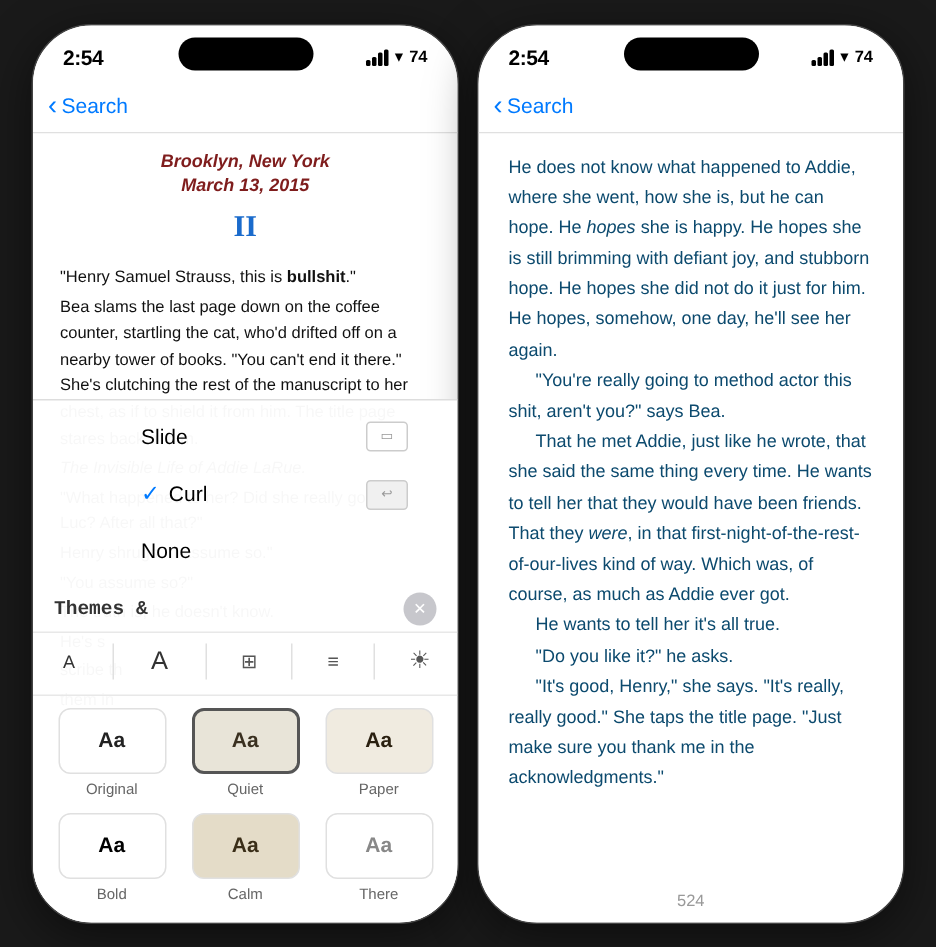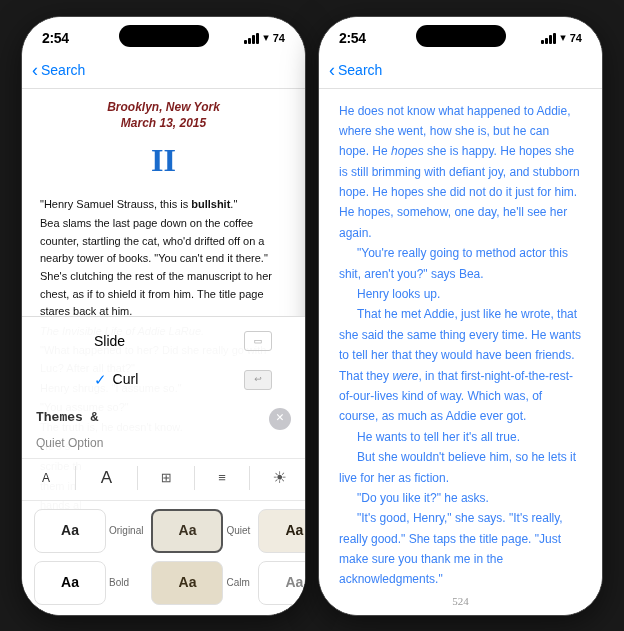--- a/index.html
+++ b/index.html
@@ -112,21 +112,21 @@
 
     .book-header .location {
       font-style: italic;
       font-size: 12px;
       color: #7f1d1d;
       font-weight: 600;
       line-height: 1.4;
     }
 
     .book-header .chapter {
-      font-size: 32px;
+      font-size: 20px;
       font-weight: 700;
       color: #1a6bcc;
       margin-top: 4px;
       font-family: Georgia, serif;
     }
 
     .book-text {
       font-size: 11px;
       line-height: 1.6;
       color: #111;
@@ -265,20 +265,21 @@
 
     .theme-grid {
       display: grid;
       grid-template-columns: 1fr 1fr 1fr;
       gap: 8px;
       padding: 8px 12px 10px 12px;
     }
 
     .theme-item {
       display: flex;
+      flex-direction: column;
       align-items: center;
       gap: 3px;
     }
 
     .theme-box {
       width: 72px;
       height: 44px;
       border-radius: 8px;
       display: flex;
       align-items: center;
@@ -299,21 +300,21 @@
     .theme-label {
       font-size: 10px;
       color: #666;
     }
 
     
     .reading-content {
       padding: 12px 20px;
       font-size: 12px;
       line-height: 1.7;
-      color: #3b82f6;
+      color: #0c4a6e;
       height: calc(100% - 72px);
       overflow: hidden;
       background: #fff;
     }
 
     .reading-content p {
       margin-bottom: 0;
       text-indent: 1.5em;
     }
 
@@ -321,21 +322,20 @@
       text-indent: 0;
     }
 
     .page-number {
       position: absolute;
       bottom: 8px;
       left: 50%;
       transform: translateX(-50%);
       font-size: 11px;
       color: #999;
-      font-family: Liberation Serif, serif;
     }
 
     .signal-bars {
       display: inline-flex;
       align-items: flex-end;
       gap: 1px;
       height: 12px;
     }
 
     .signal-bar {
@@ -409,28 +409,28 @@
         <div class="transition-options">
           <div class="transition-item">
             <span>Slide</span>
             <div class="t-icon">▭</div>
           </div>
           <div class="transition-item">
             <span class="check">✓</span>
             <span class="t-label">Curl</span>
             <div class="t-icon" style="background:#f0f0f0;">↩</div>
           </div>
+          <div class="transition-item">
+            <span class="t-label">None</span>
+          </div>
         </div>
 
         <div class="themes-header-row">
           <span class="themes-label">Themes &amp;</span>
           <div class="close-btn">✕</div>
-        </div>
-        <div class="quiet-options-row">
-          <span class="quiet-options-label">Quiet Option</span>
         </div>
 
         <div class="font-size-row">
           <span class="font-size-btn small">A</span>
           <div class="font-size-divider"></div>
           <span class="font-size-btn large">A</span>
           <div class="font-size-divider"></div>
           <span class="font-icon">⊞</span>
           <div class="font-size-divider"></div>
           <span class="font-icon">≡</span>
@@ -489,24 +489,22 @@
     <div class="nav-bar">
       <div class="back">
         <span class="back-icon">‹</span>
         <span>Search</span>
       </div>
     </div>
 
     <div class="reading-content">
       <p>He does not know what happened to Addie, where she went, how she is, but he can hope. He <em>hopes</em> she is happy. He hopes she is still brimming with defiant joy, and stubborn hope. He hopes she did not do it just for him. He hopes, somehow, one day, he'll see her again.</p>
       <p>"You're really going to method actor this shit, aren't you?" says Bea.</p>
-      <p>Henry looks up.</p>
       <p>That he met Addie, just like he wrote, that she said the same thing every time. He wants to tell her that they would have been friends. That they <em>were</em>, in that first-night-of-the-rest-of-our-lives kind of way. Which was, of course, as much as Addie ever got.</p>
       <p>He wants to tell her it's all true.</p>
-      <p>But she wouldn't believe him, so he lets it live for her as fiction.</p>
       <p>"Do you like it?" he asks.</p>
       <p>"It's good, Henry," she says. "It's really, really good." She taps the title page. "Just make sure you thank me in the acknowledgments."</p>
 
     </div>
 
     <div class="page-number">524</div>
   </div>
 
 </div>
 

